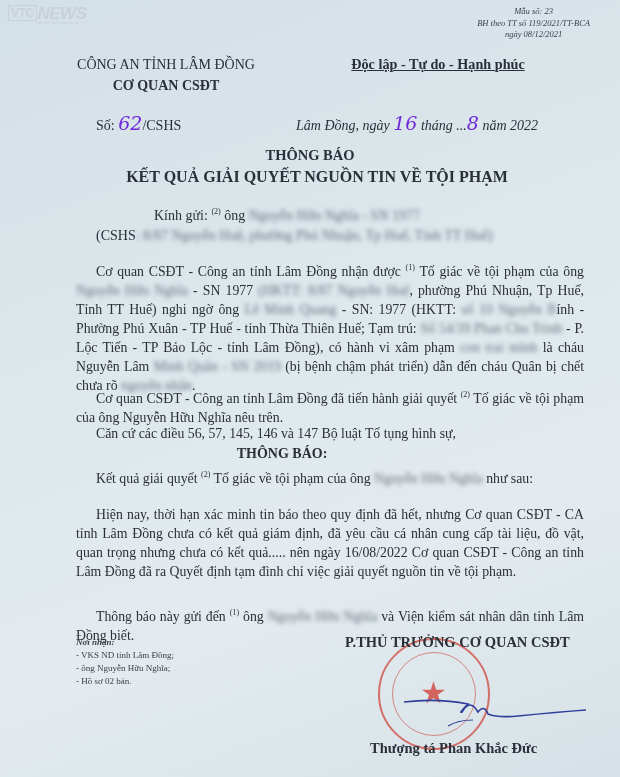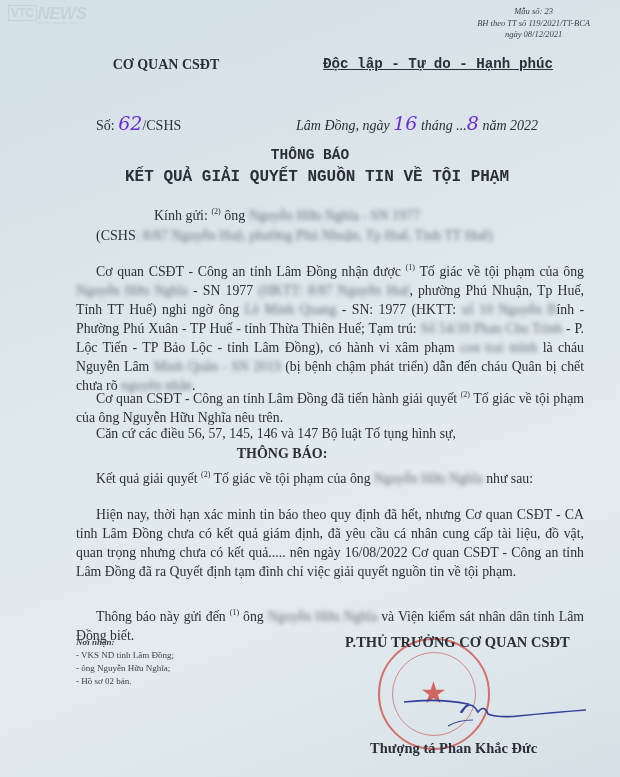--- a/index.html
+++ b/index.html
@@ -11,25 +11,25 @@
   }
   .abs { position: absolute; }
   .logo { left: 8px; top: 4px; font-family: "Liberation Sans", sans-serif; font-weight: bold; font-style: italic; font-size: 17px; color: #c7d2d8; letter-spacing: -0.5px; }
   .logo .vtc { font-style: normal; font-size: 12px; border: 1px solid #c7d2d8; padding: 0 2px; margin-right: 1px; vertical-align: 2px; }
   .logo-sub { left: 36px; top: 20px; font-family: "Liberation Sans", sans-serif; font-size: 4px; color: #c7d2d8; }
   .form-ref { right: 30px; top: 6px; text-align: right; font-style: italic; font-size: 8.5px; line-height: 11.5px; color: #3a404a; }
   .form-ref div { text-align: center; }
   .left-head { left: 66px; top: 54px; width: 200px; text-align: center; font-size: 14px; line-height: 21px; }
   .left-head .org2 { font-weight: bold; }
   .right-head { left: 273px; top: 54px; width: 330px; text-align: center; font-size: 14.2px; line-height: 21px; font-weight: bold; }
-  .right-head .motto { text-decoration: underline; text-decoration-thickness: 1px; font-family: Liberation Mono, monospace; }
+  .right-head .motto { text-decoration: underline; text-decoration-thickness: 1px; }
   .so { left: 96px; top: 112px; font-size: 14px; }
   .hand { font-family: "DejaVu Serif", serif; font-style: italic; color: #6d28d9; font-size: 19px; }
   .date { left: 296px; top: 112px; font-style: italic; font-size: 14px; }
-  .title { left: 0; width: 620px; text-align: center; font-weight: bold; font-family: Liberation Mono, monospace; }
+  .title { left: 0; width: 620px; text-align: center; font-weight: bold; }
   .t1 { top: 147px; font-size: 14.5px; }
   .t2 { top: 168px; font-size: 16px; left: 14px; }
   .kinh { left: 154px; top: 207px; font-size: 14px; }
   .hktt { left: 96px; top: 228px; font-size: 14px; }
   .blur { filter: blur(2.3px); color: #6d7480; }
   sup { font-size: 8px; }
   .para { left: 76px; width: 508px; font-size: 13.8px; line-height: 19px; text-align: justify; }
   .indent { text-indent: 20px; }
   .p1 { top: 258px; }
   .p2 { top: 385px; }
@@ -53,20 +53,21 @@
 <div class="abs logo"><span class="vtc">VTC</span><span>NEWS</span></div>
 <div class="abs logo-sub">Hơn thế nữa cuộc sống</div>
 
 <div class="abs form-ref">
   <div>Mẫu số: 23</div>
   <div>BH theo TT số 119/2021/TT-BCA</div>
   <div>ngày 08/12/2021</div>
 </div>
 
 <div class="abs left-head">
+  <div>CÔNG AN TỈNH LÂM ĐỒNG</div>
   <div class="org2">CƠ QUAN CSĐT</div>
 </div>
 
 <div class="abs right-head">
   <div class="motto">Độc lập - Tự do - Hạnh phúc</div>
 </div>
 
 <div class="abs so">
   <span>Số: </span><span class="hand">62</span><span>/CSHS</span>
 </div>

